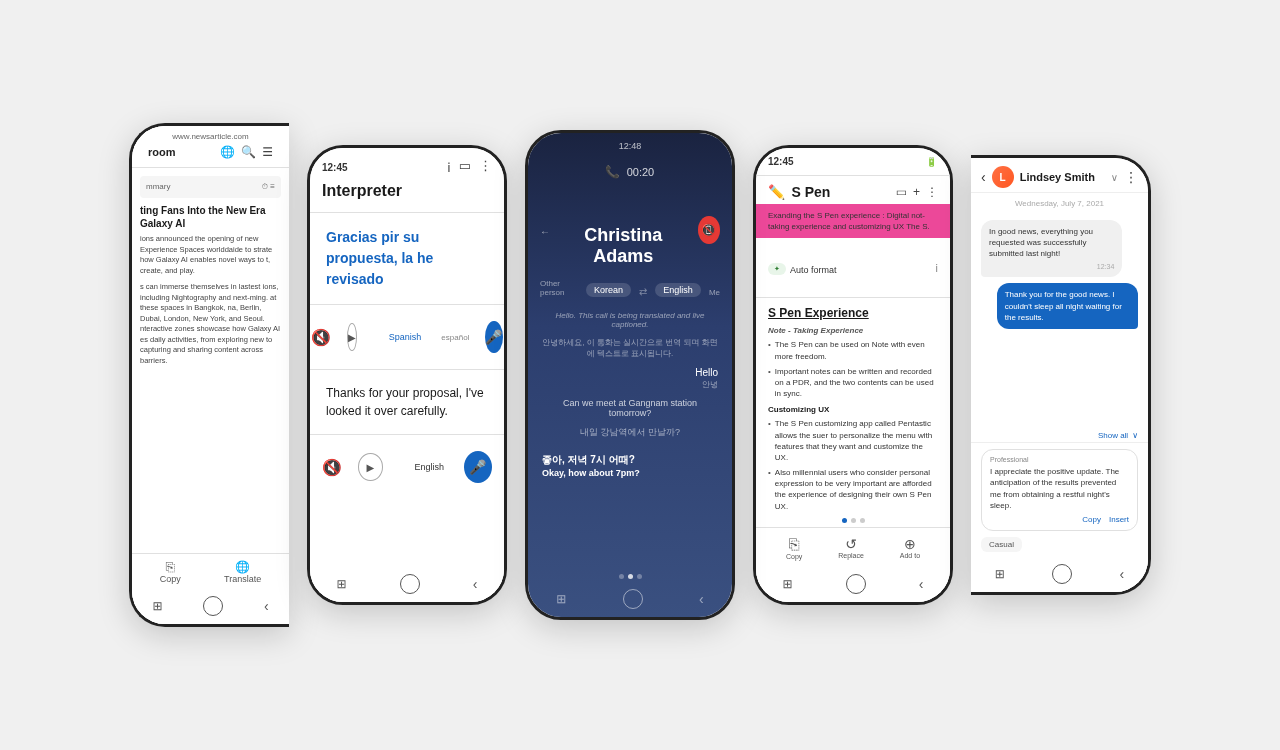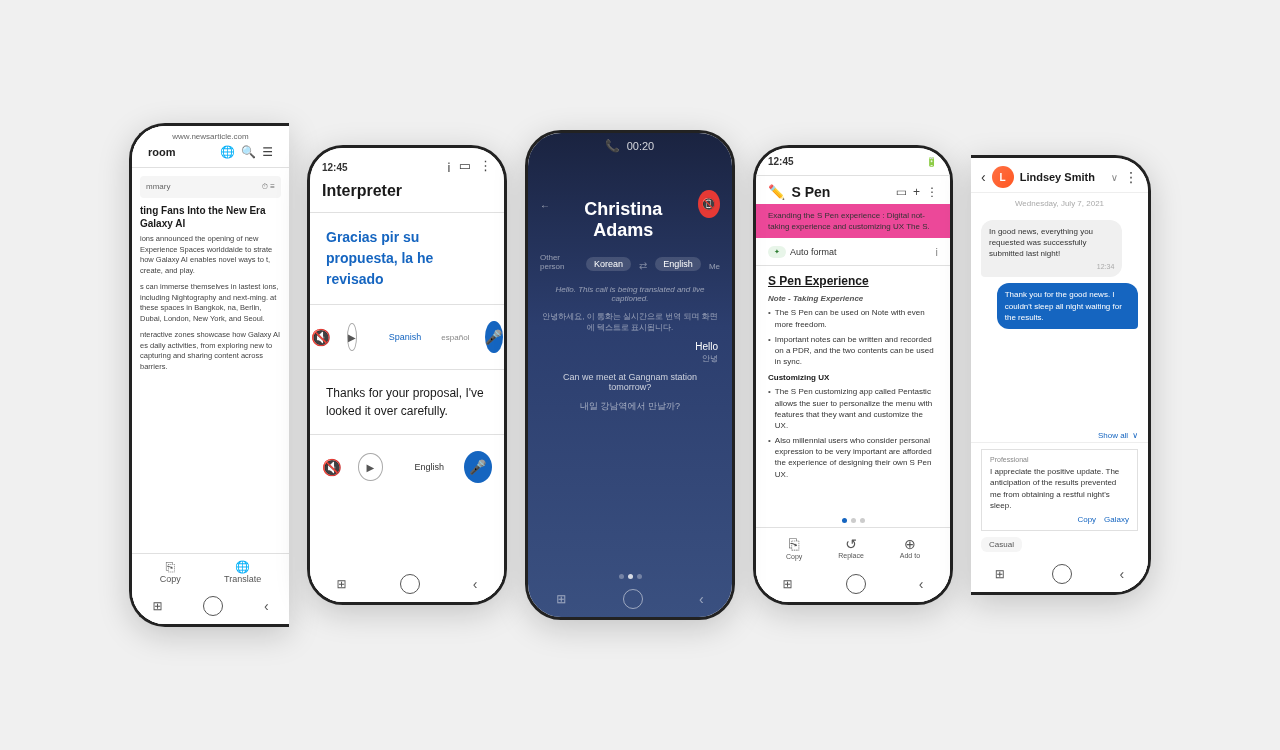--- a/index.html
+++ b/index.html
@@ -385,23 +385,23 @@
     }
     .spen-banner {
       background: #ec4899;
       padding: 6px 12px;
       font-size: 8px;
       color: #333;
       line-height: 1.4;
     }
     .spen-autoformat {
       display: flex;
-      align-items: center;
+      align-items: flex-end;
       justify-content: space-between;
-      padding: 6px 12px;
+      padding: 22px 12px;
       border-bottom: 1px solid #e0e0e0;
     }
     .autoformat-badge {
       background: #e8f5e9;
       color: #2e7d32;
       font-size: 7px;
       border-radius: 8px;
       padding: 2px 6px;
     }
     .spen-content {
@@ -543,21 +543,21 @@
       color: #1565c0;
       gap: 4px;
       align-items: center;
     }
     .ai-suggestions {
       padding: 6px 10px;
       border-top: 1px solid #eee;
     }
     .ai-suggestion-box {
       border: 1px solid #e0e0e0;
-      border-radius: 0;
+      border-radius: 12px;
       padding: 6px 8px;
       margin-bottom: 4px;
     }
     .ai-suggestion-label {
       font-size: 7px;
       color: #888;
       margin-bottom: 3px;
     }
     .ai-suggestion-text {
       font-size: 8px;
@@ -620,21 +620,21 @@
         </div>
         <div class="browser-content">
           <div class="article-section">
             <div class="article-section-title">
               <span>mmary</span>
               <span>⏱ ≡</span>
             </div>
           </div>
           <div class="article-headline">ting Fans Into the New Era Galaxy AI</div>
           <div class="article-body" style="margin-bottom:6px;">ions announced the opening of new Experience Spaces worlddaide to strate how Galaxy AI enables novel ways to t, create, and play.</div>
-          <div class="article-body" style="margin-bottom:6px;">s can immerse themselves in lastest ions, including Nightography and next-ming. at these spaces in Bangkok, na, Berlin, Dubai, London, New York, and Seoul.</div>
+          <div class="article-body" style="margin-bottom:0;">s can immerse themselves in lastest ions, including Nightography and next-ming. at these spaces in Bangkok, na, Berlin, Dubai, London, New York, and Seoul.</div>
           <div class="article-body">nteractive zones showcase how Galaxy AI es daily activities, from exploring new to capturing and sharing content across barriers.</div>
         </div>
         <div class="browser-bottom">
           <div class="bottom-icon">
             <div style="font-size:12px;">⎘</div>
             <div>Copy</div>
           </div>
           <div class="bottom-icon">
             <div style="font-size:12px;">🌐</div>
             <div>Translate</div>
@@ -689,20 +689,23 @@
           <div class="nav-circle-btn"></div>
           <span style="font-size:14px;color:#555;">‹</span>
         </div>
       </div>
     </div>
   </div>
 
   <div class="phone-wrapper">
     <div class="phone phone-3">
       <div class="screen call-screen">
+        <div class="call-top-bar">
+          <span>12:48</span>
+        </div>
         <div class="call-status-row">
           <span class="call-icon-sm">📞</span>
           <span class="call-timer">00:20</span>
         </div>
         <div class="caller-name-row">
           <span style="font-size:10px;color:rgba(255,255,255,0.6);margin-right:6px;">←</span>
           <span class="caller-name">Christina Adams</span>
           <div class="call-end-btn">📵</div>
         </div>
         <div class="lang-row">
@@ -714,20 +717,26 @@
         </div>
         <div class="call-transcript">
           <div class="transcript-note">Hello. This call is being translated and live captioned.</div>
           <div class="transcript-translated">안녕하세요, 이 통화는 실시간으로 번역 되며 화면에 텍스트로 표시됩니다.</div>
           <div class="hello-me">
             <span>Hello</span><br>
             <span style="font-size:8px;color:rgba(255,255,255,0.5);">안녕</span>
           </div>
           <div class="call-question">Can we meet at Gangnam station tomorrow?</div>
           <div class="call-question-kr">내일 강남역에서 만날까?</div>
+          <div style="margin-top:6px;">
+            <div class="call-response">좋아, 저녁 7시 어때?</div>
+            <span style="font-size:9px;font-weight:600;color:#fff;">
+              <span style="font-weight:700;">Okay, how about 7pm?</span>
+            </span>
+          </div>
         </div>
         <div class="call-dot-row">
           <div class="call-dot"></div>
           <div class="call-dot active"></div>
           <div class="call-dot"></div>
         </div>
         <div class="bottom-nav" style="background:transparent;">
           <span style="font-size:12px;color:rgba(255,255,255,0.5);">⊞</span>
           <div class="nav-circle-btn" style="border-color:rgba(255,255,255,0.5);"></div>
           <span style="font-size:14px;color:rgba(255,255,255,0.5);">‹</span>
@@ -834,21 +843,21 @@
         <div class="show-all-row">
           <span>Show all</span>
           <span>∨</span>
         </div>
         <div class="ai-suggestions">
           <div class="ai-suggestion-box">
             <div class="ai-suggestion-label">Professional</div>
             <div class="ai-suggestion-text">I appreciate the positive update. The anticipation of the results prevented me from obtaining a restful night's sleep.</div>
             <div class="ai-suggestion-actions">
               <span class="ai-action-btn">Copy</span>
-              <span class="ai-action-btn">Galaxy</span>
+              <span class="ai-action-btn">Insert</span>
             </div>
           </div>
           <div class="casual-badge">Casual</div>
         </div>
         <div class="bottom-nav">
           <span style="font-size:12px;color:#555;">⊞</span>
           <div class="nav-circle-btn"></div>
           <span style="font-size:14px;color:#555;">‹</span>
         </div>
       </div>

